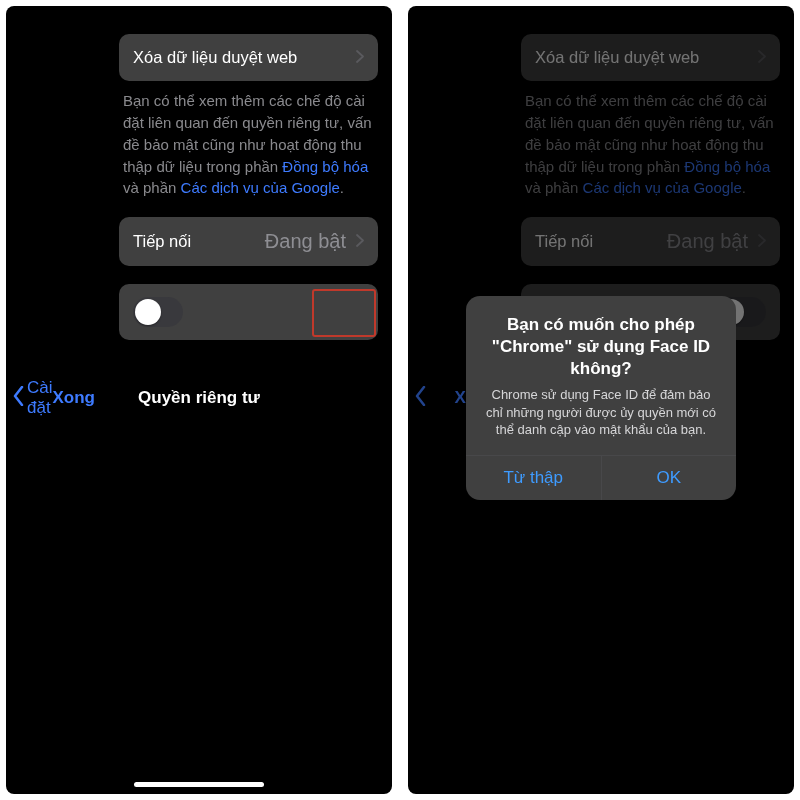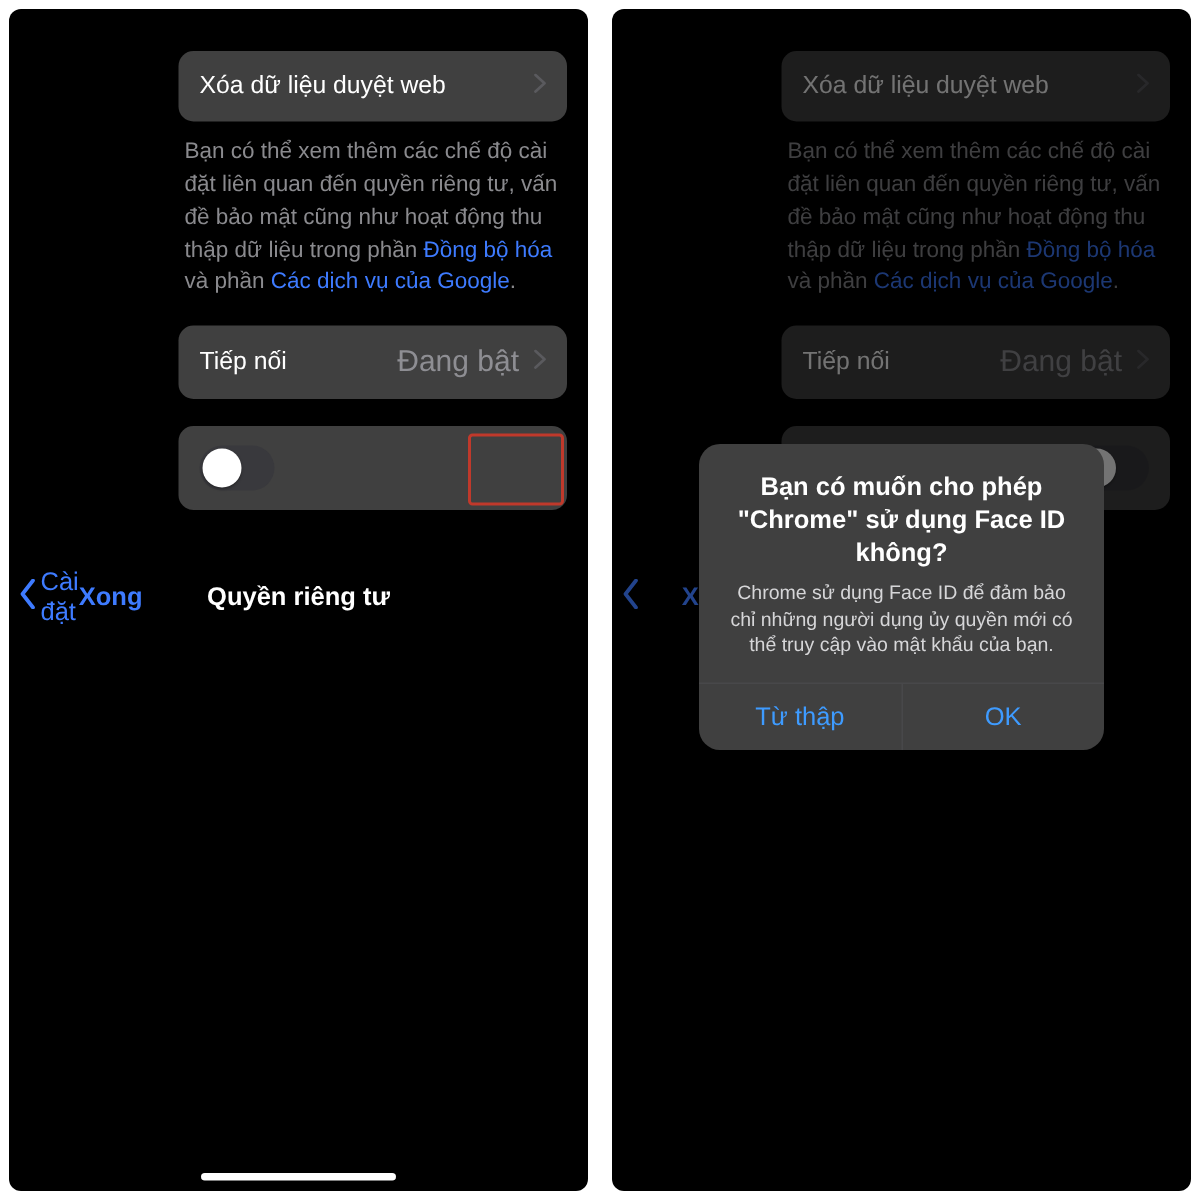--- a/index.html
+++ b/index.html
@@ -259,20 +259,20 @@
         </div>
       </div>
     </div>
   </div>
 
   <div class="dim" style="background:transparent"></div>
 
   <div class="alert">
     <div class="alert-body">
       <div class="alert-title">Bạn có muốn cho phép "Chrome" sử dụng Face ID không?</div>
-      <div class="alert-msg">Chrome sử dụng Face ID để đảm bảo chỉ những người dụng ủy quyền mới có thể truy cập vào mật khẩu của bạn.</div>
+      <div class="alert-msg">Chrome sử dụng Face ID để đảm bảo chỉ những người được ủy quyền mới có thể danh cập vào mật khẩu của bạn.</div>
     </div>
     <div class="alert-buttons">
       <div class="alert-btn">Từ thập</div>
       <div class="alert-btn">OK</div>
     </div>
   </div>
 </div>
 
 </body></html>

